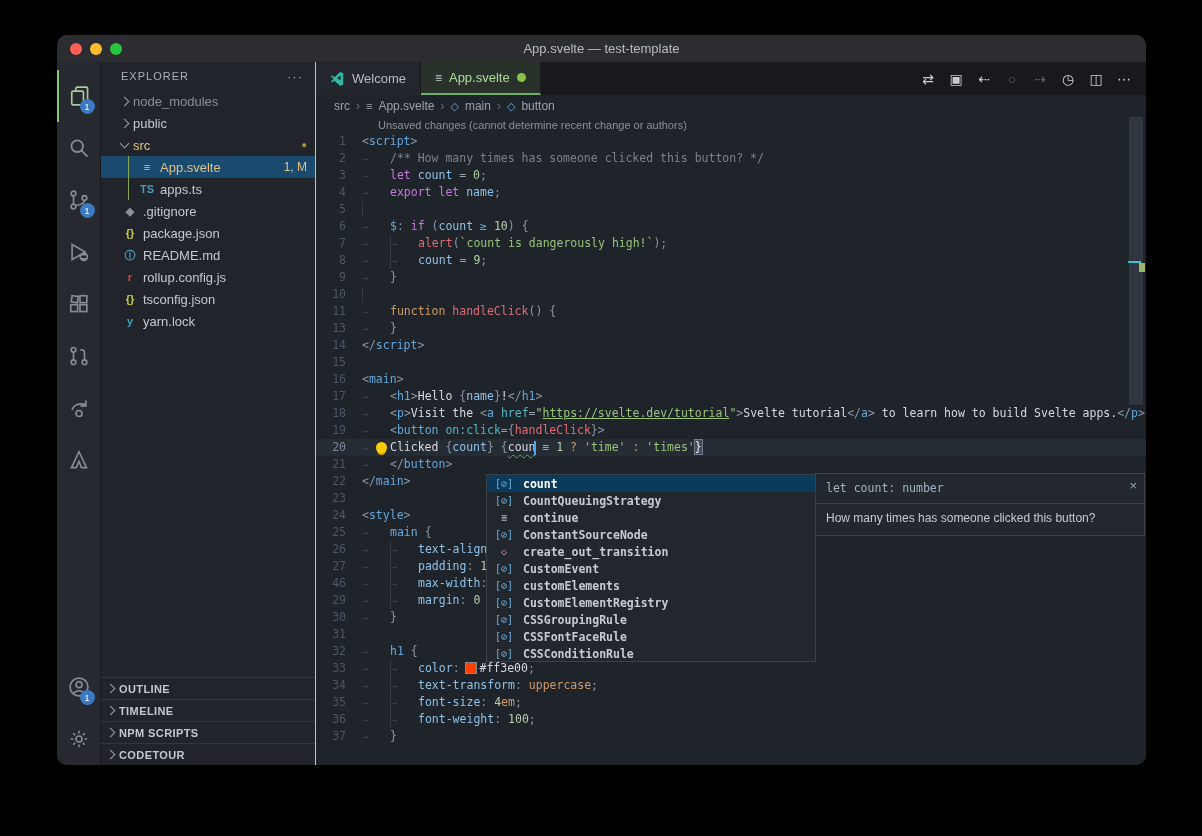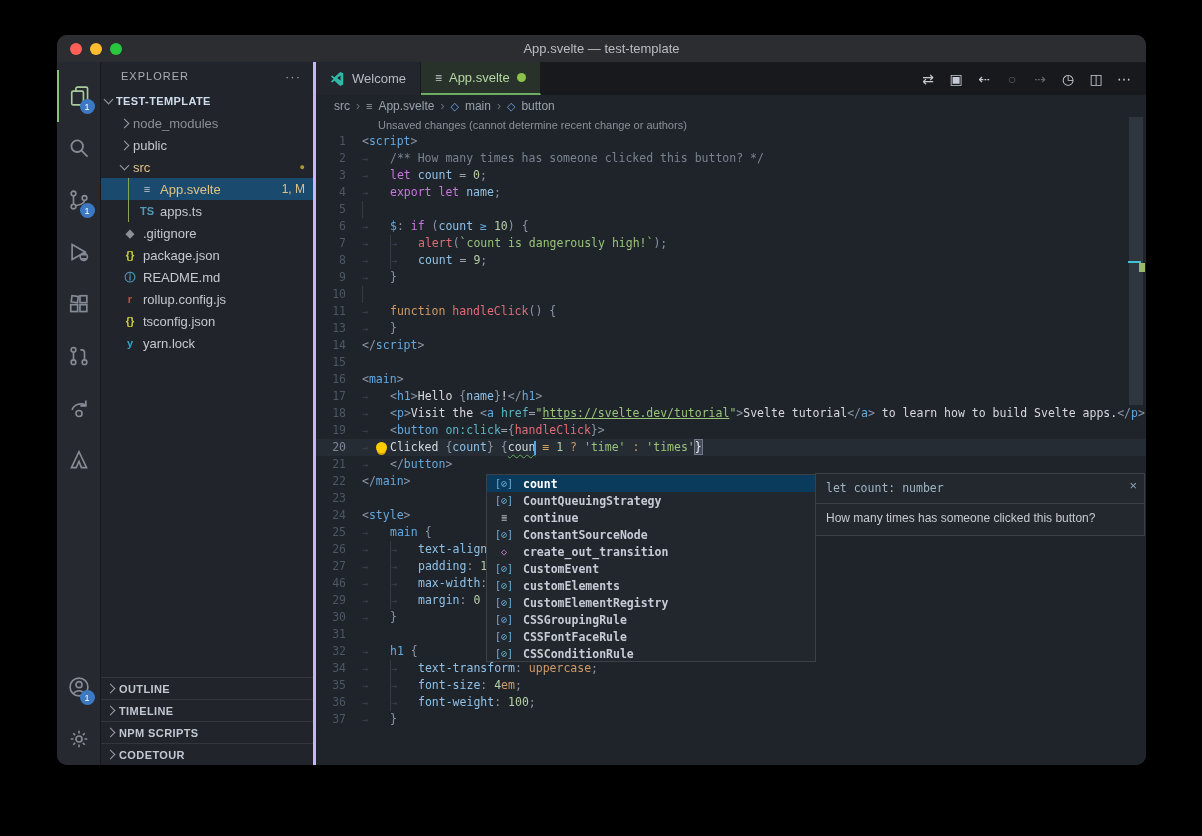--- a/index.html
+++ b/index.html
@@ -15,21 +15,21 @@
   .wtitle { position:absolute; left:0; right:0; text-align:center; color:#b9bdc3; font-size:13px; }
   
   .main { flex:1; display:flex; min-height:0; }
   .activitybar { width:44px; background:#26292f; border-right:1px solid #17191d; display:flex; flex-direction:column; align-items:center; padding-top:8px; }
   .act-item { width:44px; height:52px; display:flex; align-items:center; justify-content:center; position:relative; color:#868c96; }
   .act-item.active { color:#aacb9c; border-left:2px solid #87c576; }
   .act-badge { position:absolute; right:6px; bottom:8px; width:15px; height:15px; border-radius:50%;
                background:#3d79c2; color:#fff; font-size:9px; display:flex; align-items:center; justify-content:center; }
   .act-spacer { flex:1; }
   
-  .sidebar { width:215px; background:#21252b; border-right:3px solid #c4b5fd; display:flex; flex-direction:column; font-size:13px; color:#c3c8d1; }
+  .sidebar { width:215px; background:#21252b; border-right:1px solid #c4b5fd; display:flex; flex-direction:column; font-size:13px; color:#c3c8d1; }
   .sb-head { height:28px; display:flex; align-items:center; justify-content:space-between; padding:0 12px 0 20px;
              font-size:11px; letter-spacing:1px; color:#a9aeb8; }
   .sb-more { color:#9aa0aa; font-size:13px; letter-spacing:1px; }
   .sb-section { height:22px; display:flex; align-items:center; gap:4px; padding-left:4px;
                 font-weight:bold; font-size:11px; letter-spacing:.4px; color:#cfdcee; }
   .chev { width:7px; height:7px; border-right:1.4px solid #9aa0aa; border-bottom:1.4px solid #9aa0aa; display:inline-block; flex:0 0 auto;}
   .chev.right { transform:rotate(-45deg); }
   .chev.down  { transform:rotate(45deg); margin-top:-3px;}
   .tree {}
   .trow { height:22px; display:flex; align-items:center; gap:5px; padding-right:8px; position:relative; }
@@ -207,24 +207,20 @@
               <path d="M8 2v2M8 12v2M2 8h2M12 8h2M3.8 3.8l1.4 1.4M10.8 10.8l1.4 1.4M12.2 3.8l-1.4 1.4M5.2 10.8l-1.4 1.4"></path>
             </svg>
           </span>
         </div>
       </div>
 
     <div class="sidebar">
       <div class="sb-head">
         <span>EXPLORER</span>
         <span class="sb-more">···</span>
-      </div>
-      <div class="sb-section">
-        <span class="chev down"></span>
-        <span>TEST-TEMPLATE</span>
       </div>
       <div class="tree" id="filetree">
           <div class="trow dim" style="padding-left: 20px;">
             <span class="chev right"></span>
             <span class="tlabel">node_modules</span>
           </div>
           <div class="trow" style="padding-left: 20px;">
             <span class="chev right"></span>
             <span class="tlabel">public</span>
           </div>
@@ -354,20 +350,21 @@
           <div class="cline"><span class="ln">23</span><span class="lc"></span></div>
           <div class="cline"><span class="ln">24</span><span class="lc"><span class="tok-pun">&lt;</span><span class="tok-tag">style</span><span class="tok-pun">&gt;</span></span></div>
           <div class="cline"><span class="ln">25</span><span class="lc"><span class="tok-ws"></span><span class="tok-tag">main</span><span class="tok-pun"> {</span></span></div>
           <div class="cline"><span class="ln">26</span><span class="lc"><span class="tok-ws"></span><span class="tok-wsg"></span><span class="tok-prop">text-align</span><span class="tok-pun">: </span><span class="tok-cval">c</span></span></div>
           <div class="cline"><span class="ln">27</span><span class="lc"><span class="tok-ws"></span><span class="tok-wsg"></span><span class="tok-prop">padding</span><span class="tok-pun">: </span><span class="tok-num">1</span><span class="tok-ckw">em</span></span></div>
           <div class="cline"><span class="ln">46</span><span class="lc"><span class="tok-ws"></span><span class="tok-wsg"></span><span class="tok-prop">max-width</span><span class="tok-pun">: </span><span class="tok-num">2</span></span></div>
           <div class="cline"><span class="ln">29</span><span class="lc"><span class="tok-ws"></span><span class="tok-wsg"></span><span class="tok-prop">margin</span><span class="tok-pun">: </span><span class="tok-num">0</span><span class="tok-pln"> </span><span class="tok-ckw">au</span></span></div>
           <div class="cline"><span class="ln">30</span><span class="lc"><span class="tok-ws"></span><span class="tok-pun">}</span></span></div>
           <div class="cline"><span class="ln">31</span><span class="lc"></span></div>
           <div class="cline"><span class="ln">32</span><span class="lc"><span class="tok-ws"></span><span class="tok-tag">h1</span><span class="tok-pun"> {</span></span></div>
+          <div class="cline"><span class="ln">33</span><span class="lc"><span class="tok-ws"></span><span class="tok-wsg"></span><span class="tok-prop">color</span><span class="tok-pun">: </span><span class="tok-swatch" style="background: rgb(255, 62, 0);"></span><span class="tok-cval">#ff3e00</span><span class="tok-pun">;</span></span></div>
           <div class="cline"><span class="ln">34</span><span class="lc"><span class="tok-ws"></span><span class="tok-wsg"></span><span class="tok-prop">text-transform</span><span class="tok-pun">: </span><span class="tok-ckw">uppercase</span><span class="tok-pun">;</span></span></div>
           <div class="cline"><span class="ln">35</span><span class="lc"><span class="tok-ws"></span><span class="tok-wsg"></span><span class="tok-prop">font-size</span><span class="tok-pun">: </span><span class="tok-num">4</span><span class="tok-ckw">em</span><span class="tok-pun">;</span></span></div>
           <div class="cline"><span class="ln">36</span><span class="lc"><span class="tok-ws"></span><span class="tok-wsg"></span><span class="tok-prop">font-weight</span><span class="tok-pun">: </span><span class="tok-num">100</span><span class="tok-pun">;</span></span></div>
           <div class="cline"><span class="ln">37</span><span class="lc"><span class="tok-ws"></span><span class="tok-pun">}</span></span></div>
           <div class="scroll-slider"></div>
           <div class="mark-cyan"></div>
           <div class="mark-green"></div>
         </div>
 
       <div class="suggest" id="suggest">

